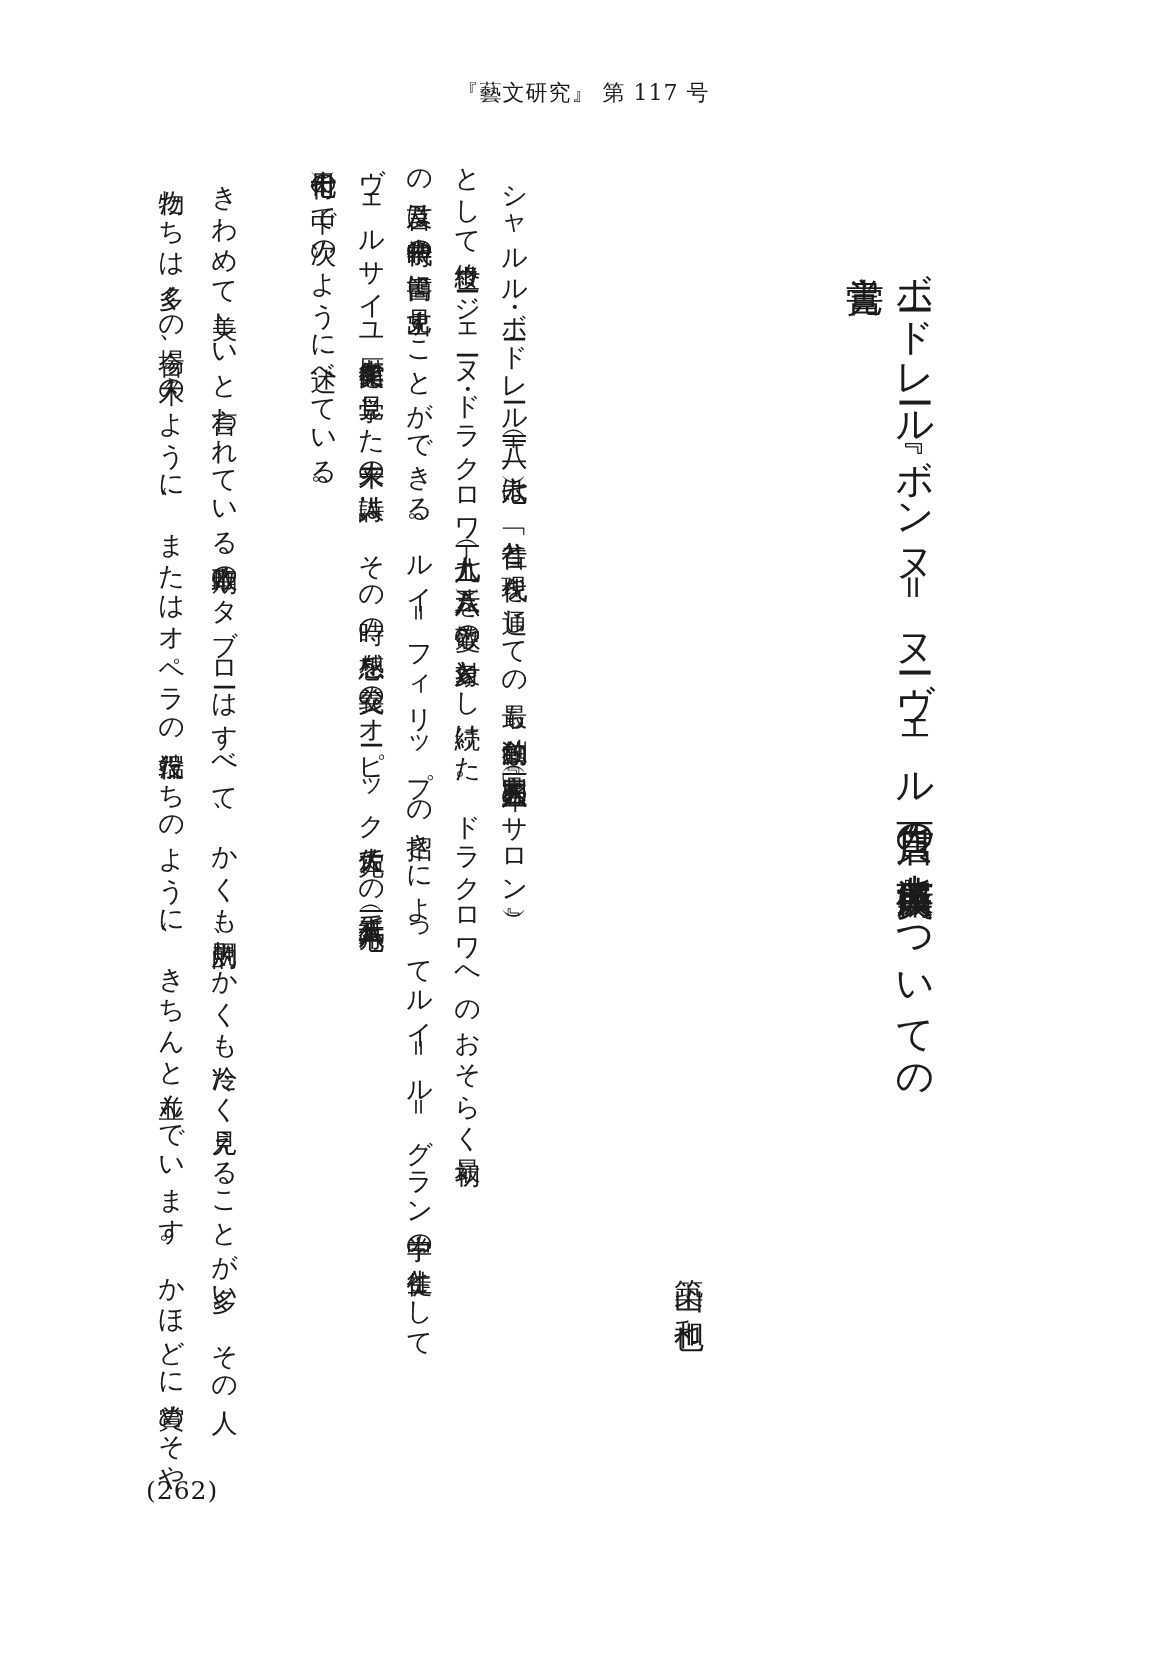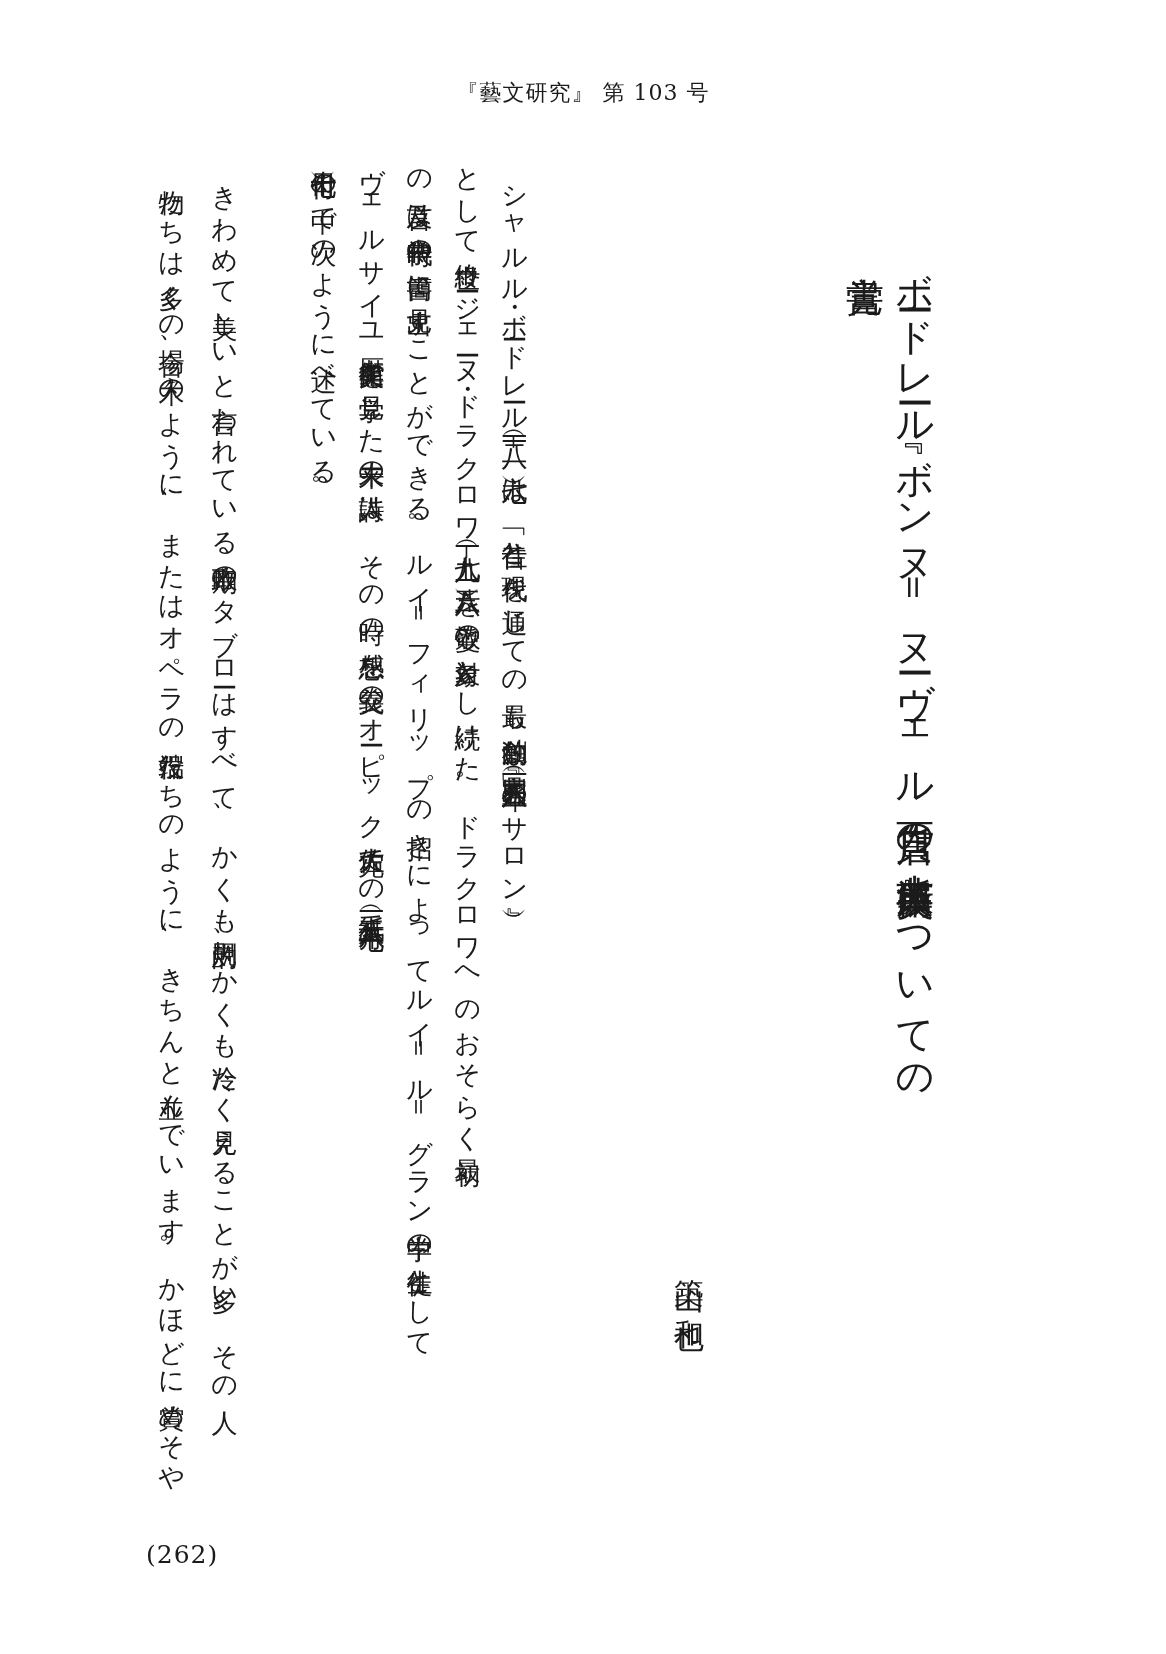--- a/index.html
+++ b/index.html
@@ -63,31 +63,31 @@
   .col-2 { left: 455px; top: 150px; }
   .col-3 { left: 407px; top: 152px; }
   .col-4 { left: 359px; top: 150px; }
   .col-5 { left: 311px; top: 150px; }
   
   .quote-1 { left: 212px; top: 168px; }
   .quote-2 { left: 159px; top: 170px; }
   .page-number {
     position: absolute;
     left: 146px;
-    top: 1540px;
+    top: 1476px;
     font-size: 25px;
     letter-spacing: 1px;
   }
 </style>
 </head>
 <body>
 
 <div class="page">
 
-  <div class="running-head">『藝文研究』 第 103 号</div>
+  <div class="running-head">『藝文研究』 第 117 号</div>
 
   <div class="vtext title-main">ボードレール『ボンヌ＝ヌーヴェル百貨店の古典派美術展』についての</div>
 
   <div class="vtext title-sub">覚書</div>
 
   <div class="vtext author-name">築山　和也</div>
 
   <div class="vtext body-col col-1">シャルル・ボードレール（一八二一－六七）は、「往昔と現代を通じての最も独創的な画家」（『一八四五年のサロン』）</div>
 
   <div class="vtext body-col col-2">として終世ウージェーヌ・ドラクロワ（一七九八－一八六三）を敬愛の対象とし続けた。ドラクロワへのおそらく最初</div>

